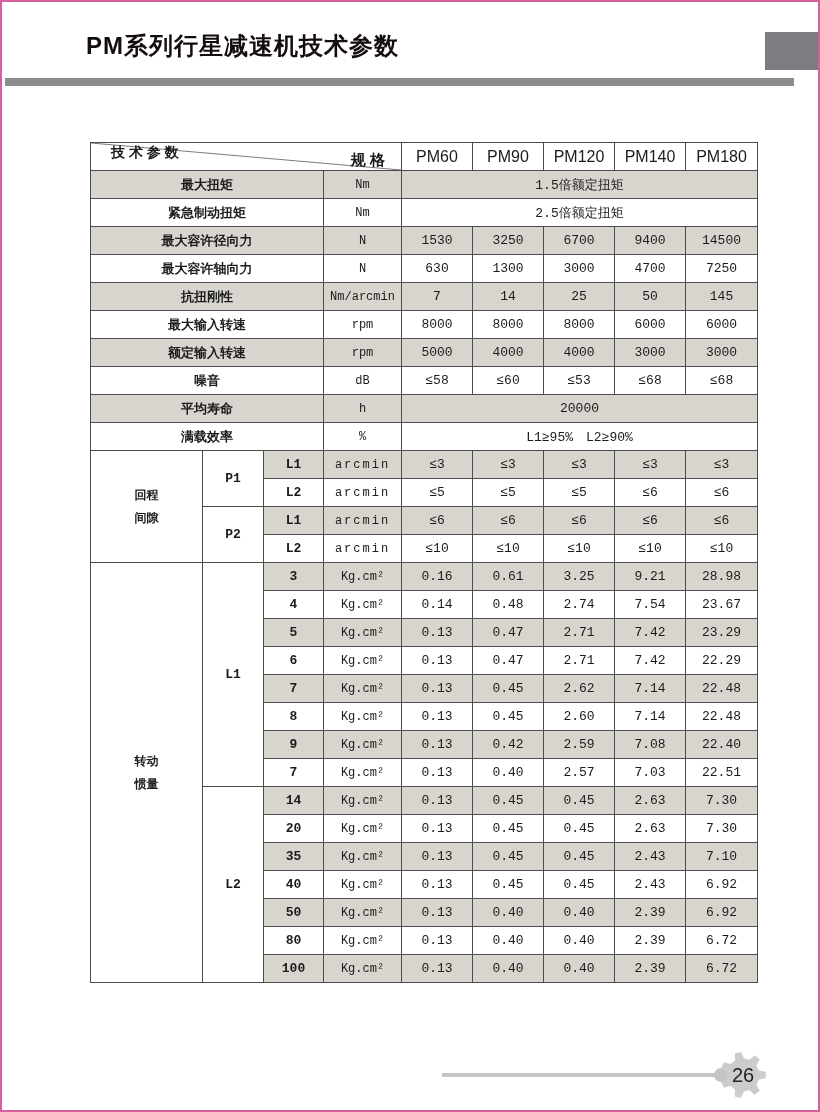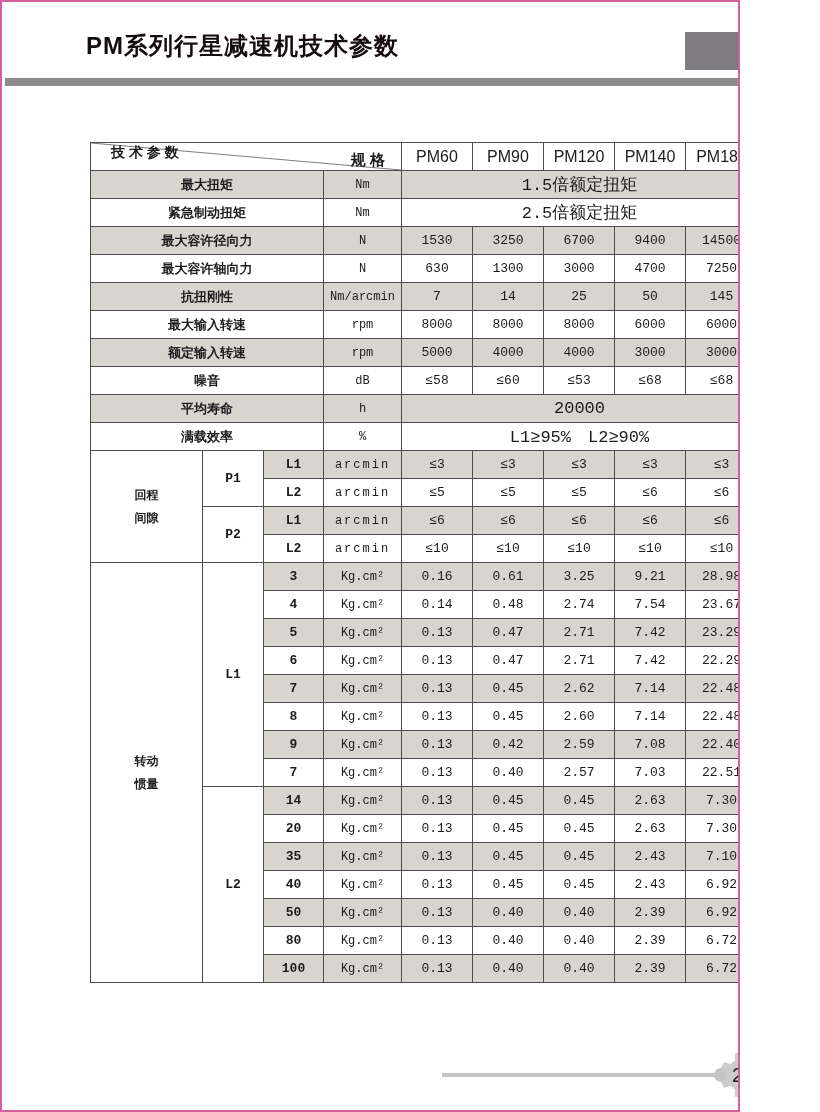--- a/index.html
+++ b/index.html
@@ -1,16 +1,16 @@
 <!DOCTYPE html>
 <html><head>
 <meta charset="utf-8">
 <style>
   html,body{margin:0;padding:0;background:#fff;}
-  .page{position:relative;width:740px;height:1112px;box-sizing:border-box;
+  .page{position:relative;width:820px;height:1112px;box-sizing:border-box;
         border:2px solid #d2619d;background:#fff;overflow:hidden;
         font-family:"Liberation Sans",sans-serif;}
   .page-title{position:absolute;left:84px;top:28px;font-size:24px;font-weight:bold;
         color:#140c0e;letter-spacing:1px;}
   .title-rule{position:absolute;left:3px;top:76px;width:789px;height:8px;background:#8c8c8c;}
   .corner-square{position:absolute;right:0;top:30px;width:53px;height:38px;background:#7e7c80;}
 
   table.spec{position:absolute;left:88px;top:140px;width:667px;border-collapse:collapse;
         table-layout:fixed;}
   table.spec td{border:1px solid #4c4c4c;padding:0;text-align:center;vertical-align:middle;
@@ -26,21 +26,21 @@
   .corner-top{position:absolute;right:16px;top:8px;font-size:15px;font-weight:bold;}
   .corner-bottom{position:absolute;left:20px;bottom:8px;font-size:14px;font-weight:bold;text-align:right;}
 
   td.model{font-size:16px;color:#111;}
   td.lbl{font-size:13px;font-weight:bold;padding-right:118px;}
   td.sec{font-size:12px;font-weight:bold;white-space:pre-line;line-height:1.9;}
   td.grp,td.lvl{font-family:"Liberation Mono",monospace;font-size:13px;font-weight:bold;}
   td.unit{font-family:"Liberation Mono",monospace;font-size:12px;}
   td.unit.arc{letter-spacing:2px;}
   td.val{font-family:"Liberation Mono",monospace;font-size:13px;}
-  td.merged{font-size:17px;font-family:"Liberation Mono",monospace;}
+  td.merged{font-size:13px;font-family:"Liberation Mono",monospace;}
 
   .footer-rule{position:absolute;left:440px;top:1071px;width:278px;height:4px;background:#c5c5c5;}
   .footer-dot{position:absolute;left:712px;top:1066px;width:14px;height:14px;border-radius:50%;background:#c5c5c5;}
   .page-badge{position:absolute;left:717px;top:1049px;width:48px;height:48px;}
   .page-badge svg{position:absolute;left:0;top:0;}
   .page-num{position:absolute;left:0;top:0;width:48px;height:48px;display:flex;
         align-items:center;justify-content:center;font-size:20px;color:#222;
         font-family:"Liberation Sans",sans-serif;}
 </style>
 </head>

